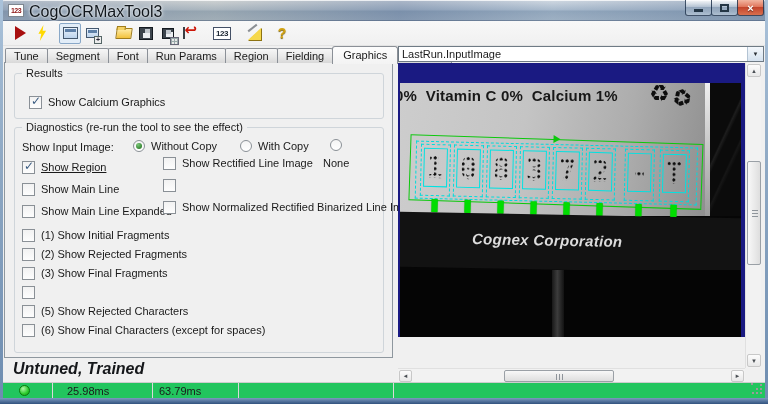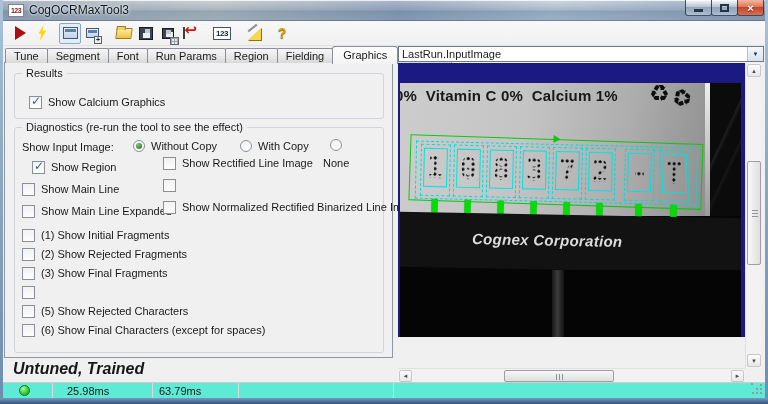--- a/index.html
+++ b/index.html
@@ -15,21 +15,21 @@
      background:linear-gradient(#7c9ac0,#32527e);}
   .titlebar{position:absolute;left:0;top:0;width:768px;height:21px;z-index:40;
      border-radius:5px 5px 0 0;
      background:
        linear-gradient(90deg,rgba(110,120,140,.40),rgba(170,160,140,.30) 28%,rgba(90,105,135,.38) 52%,rgba(160,165,175,.22) 72%,rgba(95,115,145,.45)),
        linear-gradient(#dfe8f1,#aabfd4 48%,#8ea7c0 52%,#9fb5ca);
      box-shadow:inset 0 1px 0 rgba(255,255,255,.75), inset 0 -1px 0 rgba(60,80,110,.45);}
   .title-icon{position:absolute;left:8px;top:4px;width:16px;height:13px;background:#fff;
      border:1px solid #7d8690;display:flex;align-items:center;justify-content:center;
      font-weight:bold;font-size:7px;color:#8c1414;letter-spacing:-.5px;}
-  .title-text{position:absolute;left:29px;top:3px;font-size:12px;color:#10161c;
+  .title-text{position:absolute;left:29px;top:3px;font-size:16px;color:#10161c;
      text-shadow:0 0 4px rgba(255,255,255,.9),0 0 2px rgba(255,255,255,.9);}
   .winbtns{position:absolute;right:4px;top:0;display:flex;z-index:45;}
   .winbtn{width:27px;height:16px;border:1px solid rgba(35,55,80,.85);border-top:none;
      border-radius:0 0 3px 3px;margin-left:-1px;position:relative;
      background:linear-gradient(rgba(255,255,255,.9),rgba(200,212,224,.55) 45%,rgba(140,160,182,.5) 50%,rgba(190,205,220,.75));
      display:flex;align-items:center;justify-content:center;}
   .winbtn.close{background:linear-gradient(#f2b5a0,#e0765c 45%,#c4452c 50%,#d8704f);
      color:#fff;font-weight:bold;font-size:11px;text-shadow:0 1px 1px rgba(0,0,0,.5);}
   .glyph-min{width:9px;height:3px;background:#243646;margin-top:6px;}
   .glyph-max{width:9px;height:8px;border:2px solid #243646;background:transparent;}
@@ -88,21 +88,21 @@
   .checkbox{width:13px;height:13px;background:linear-gradient(#f2f2f2,#fdfdfd);
      border:1px solid #8a9096;position:relative;flex:0 0 auto;}
   .checkbox.checked::after{content:"✓";position:absolute;left:1px;top:-2px;
      font:bold 12px/13px "DejaVu Sans",sans-serif;color:#3a5b80;}
   .radio{width:12px;height:12px;border:1px solid #8a9096;border-radius:50%;
      background:linear-gradient(#f4f4f4,#fff);position:relative;flex:0 0 auto;}
   .radio.selected::after{content:"";position:absolute;left:2px;top:2px;width:6px;height:6px;border-radius:50%;
      background:radial-gradient(circle at 35% 30%,#7cc878,#3a8a38 65%,#256024);}
   
   .trainstate{position:absolute;left:13px;top:360px;font-size:16px;font-weight:bold;font-style:italic;color:#15171a;z-index:6;}
-  .statusbar{position:absolute;left:3px;right:3px;top:382px;height:16px;background:#5eead4;
+  .statusbar{position:absolute;left:3px;right:3px;top:382px;height:16px;background:#22c55e;
      border-top:1px solid #cdcdcd;display:flex;align-items:center;z-index:20;}
   .scell{height:100%;border-right:1px solid #dadada;display:flex;align-items:center;padding:0 6px;}
   .led{width:11px;height:11px;border-radius:50%;border:1px solid #0b7a0b;margin-left:16px;
      background:radial-gradient(circle at 35% 30%,#aef7a6,#2ecb2e 60%,#12a012);}
   .grip{position:absolute;right:2px;bottom:3px;width:12px;height:12px;}
   .grip::before{content:"";position:absolute;left:0;top:0;width:2px;height:2px;background:#9a9a9a;
      box-shadow:9px 9px #9a9a9a,9px 5px #9a9a9a,5px 9px #9a9a9a,9px 1px #9a9a9a,1px 9px #9a9a9a,5px 5px #9a9a9a;}
   
   .combo{position:absolute;left:398px;top:46px;width:366px;height:16px;background:#fff;
      border:1px solid #6f7b85;display:flex;align-items:center;z-index:6;}
@@ -263,21 +263,21 @@
       </div>
       <div class="ctlrow" style="left:225px;top:11px;">
         <span class="radio"></span>
         <span>With Copy</span>
       </div>
       <div class="ctlrow" style="left:308px;top:11px;flex-direction:column;">
         <span class="radio"></span>
         <span>None</span>
       </div>
 
-      <div class="ctlrow" style="left:17px;top:32px;">
+      <div class="ctlrow" style="left:7px;top:32px;text-decoration:underline;">
         <span class="checkbox checked"></span>
         <span>Show Region</span>
       </div>
       <div class="ctlrow" style="left:7px;top:54px;">
         <span class="checkbox"></span>
         <span>Show Main Line</span>
       </div>
       <div class="ctlrow" style="left:7px;top:76px;">
         <span class="checkbox"></span>
         <span>Show Main Line Expanded</span>

